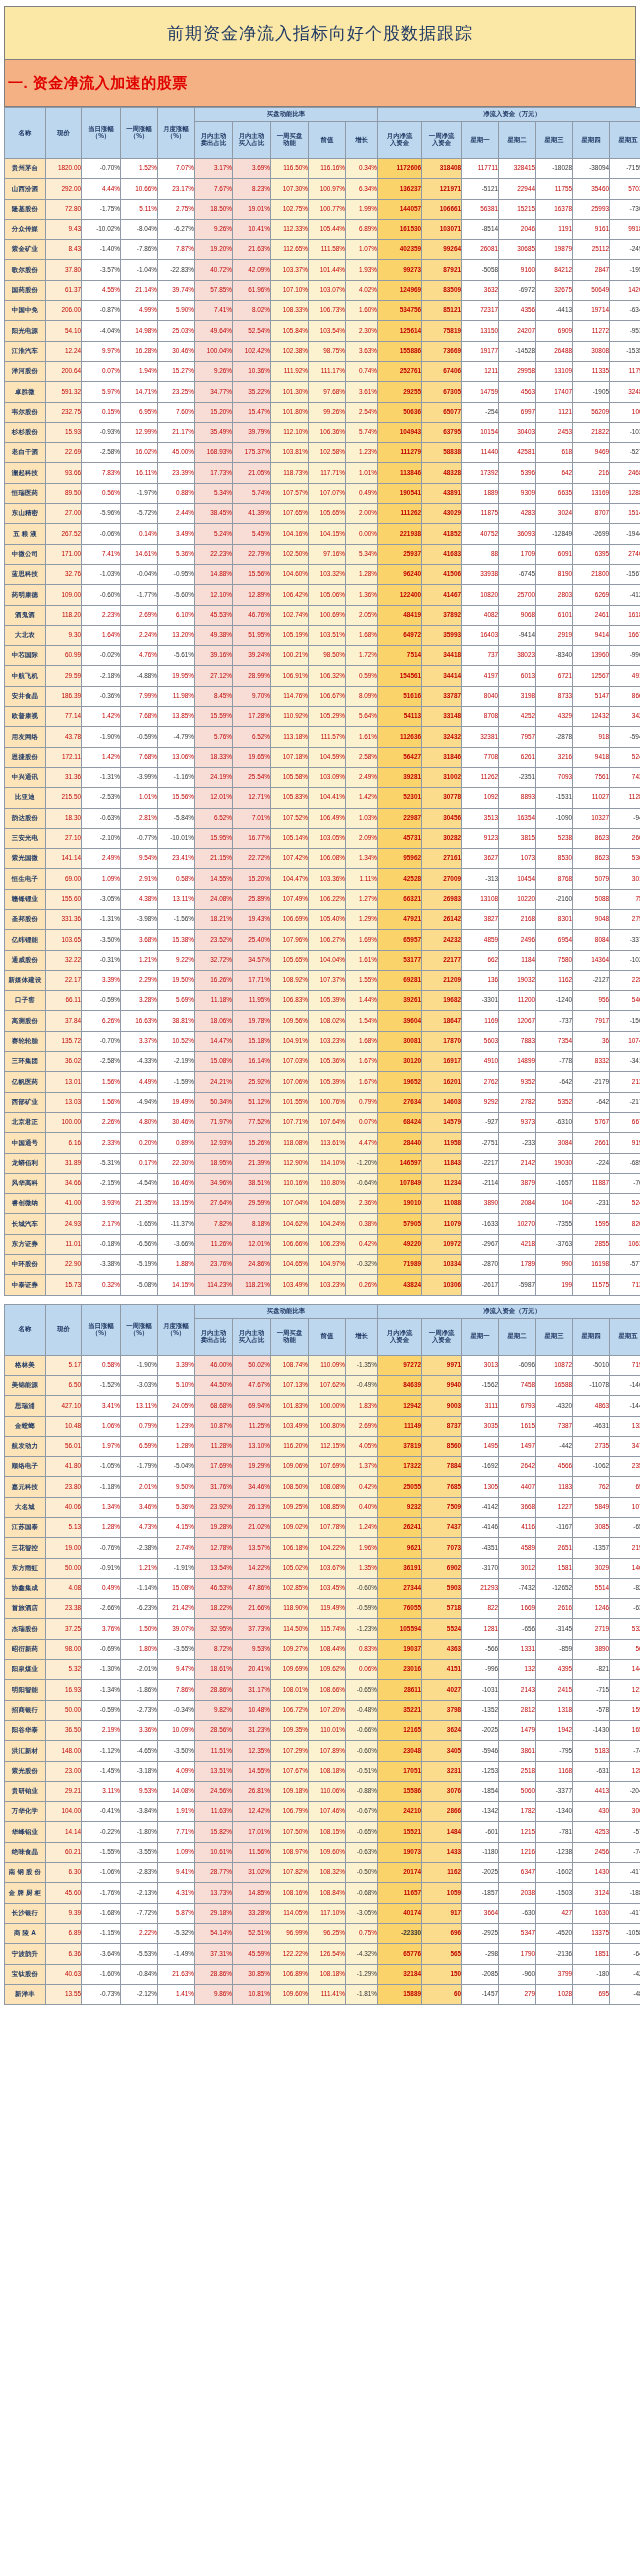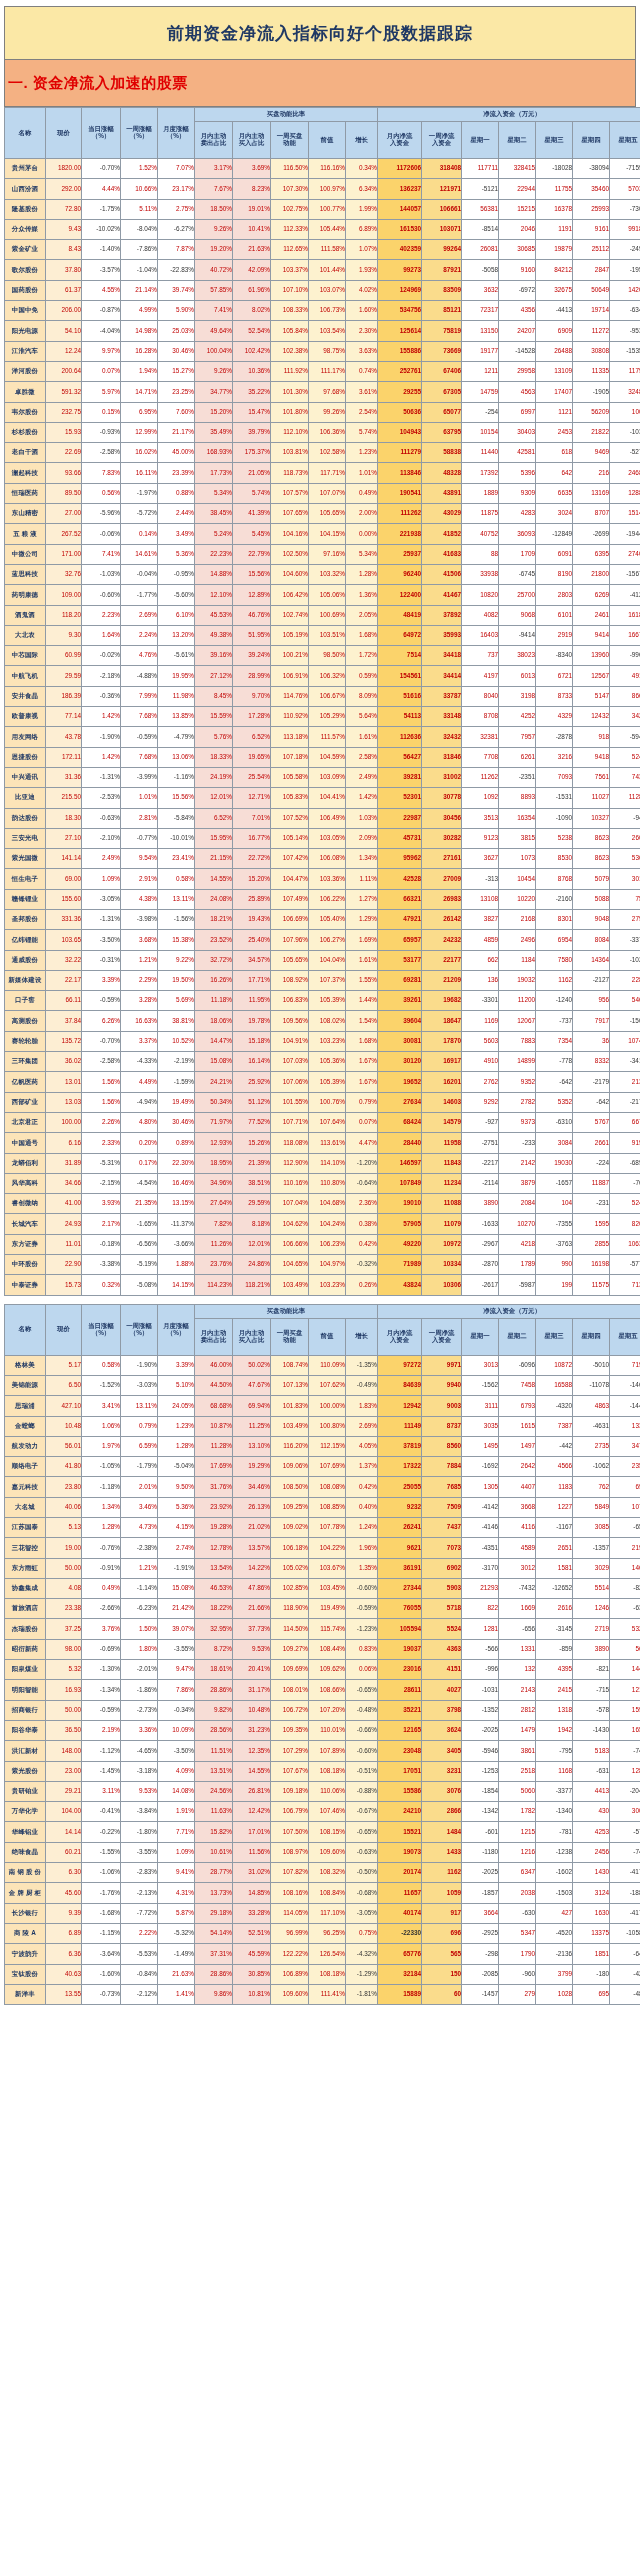--- a/index.html
+++ b/index.html
@@ -1,21 +1,21 @@
 <!DOCTYPE html>
 <html><head>
 <meta charset="utf-8">
 <style>
   html,body{margin:0;padding:0;background:#ffffff;}
   body{font-family:"Liberation Sans","DejaVu Sans",sans-serif;}
   #page{width:640px;height:2553px;position:relative;background:#fff;box-sizing:border-box;padding:6px 4px 4px 4px;}
   .title-bar{
     height:52px;background:#fbe8a6;border:1px solid #7f7f7f;
     display:flex;align-items:center;justify-content:center;
-    font-size:17px;font-weight:bold;color:#1f3864;letter-spacing:1px;
+    font-size:17px;font-weight:normal;color:#1f3864;letter-spacing:1px;
   }
   .section-bar{
     height:46px;background:#f4b183;border:1px solid #7f7f7f;border-top:none;
     display:flex;align-items:center;padding-left:3px;
     font-size:15px;font-weight:bold;color:#e00000;letter-spacing:0.5px;text-align:center;
   }
   table.grid{border-collapse:collapse;width:632px;table-layout:fixed;}
   table.grid th,table.grid td{
     border:1px solid #8f9aa6;font-size:6.4px;line-height:1.05;
     padding:0;margin:0;overflow:hidden;white-space:nowrap;

